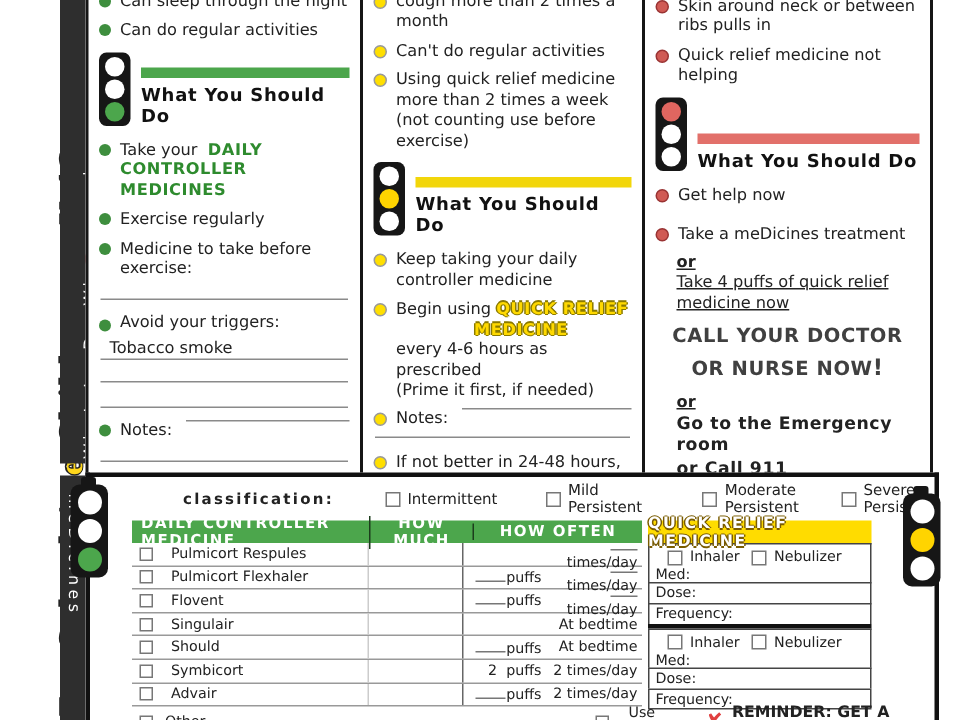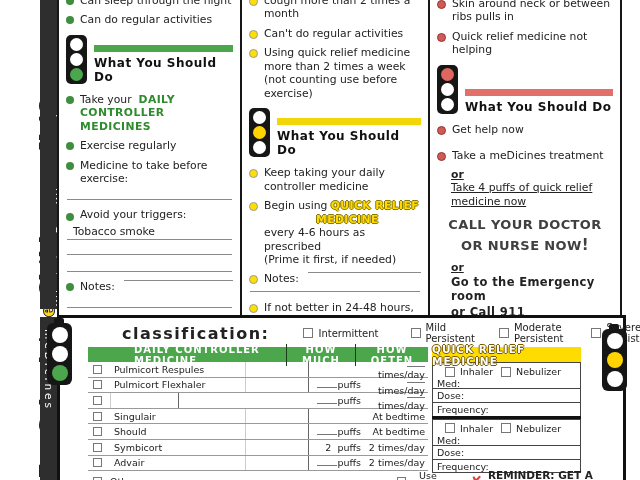--- a/index.html
+++ b/index.html
@@ -59,28 +59,28 @@
   .pf-y{color:#F5D60A;text-shadow:-1px 0 #8a7a00,0 1px #8a7a00,1px 0 #8a7a00,0 -1px #8a7a00;}
   .pf-r{color:#CC3B33;}
   .pf-blank{display:inline-block;width:38px;border-bottom:1.3px solid #888;height:11px;}
   .or-u{font-weight:bold;text-decoration:underline;font-size:10.8px;margin:2px 0 0 14px;}
   .center2{text-align:center;font-size:13px;line-height:1.5;margin:6px 0 2px;}
   .bold-line{font-weight:bold;font-size:11.5px;margin:1px 0 1px 14px;letter-spacing:0.4px;}
   
   #meds{position:absolute;left:57px;top:315px;width:569px;height:165px;border:3px solid #111;
         border-bottom:none;box-sizing:border-box;background:#fff;}
   .cls-row{display:flex;align-items:center;margin:4px 0 3px 62px;font-size:10px;gap:0;}
-  .cls-label{font-weight:bold;letter-spacing:1.5px;font-size:16px;}
+  .cls-label{font-weight:bold;letter-spacing:1.5px;font-size:10px;}
   .cls-item{display:flex;align-items:center;gap:5px;}
   .cb{width:10px;height:10px;border:1.2px solid #777;background:#fff;flex:none;display:inline-block;box-sizing:border-box;}
   .meds-body{display:flex;margin-left:28px;gap:4px;}
   .ctrl-table{width:340px;flex:none;}
   .ctrl-head{display:flex;background:#4CA64C;color:#fff;font-weight:bold;font-size:10px;
              letter-spacing:1px;height:15px;align-items:center;}
-  .ch-name{width:158px;padding-left:6px;box-sizing:border-box;margin-left:40px;}
+  .ch-name{width:158px;padding-left:6px;box-sizing:border-box;}
   .ch-much{width:68px;text-align:center;border-left:1.5px solid #1c3d1c;}
   .ch-often{flex:1;text-align:center;border-left:1.5px solid #1c3d1c;}
   .crow{display:flex;align-items:center;height:14.6px;border-bottom:1px solid #999;font-size:9.5px;}
   .crow .mname{width:140px;padding-left:4px;}
   .crow .cb{margin-left:5px;margin-right:8px;width:9px;height:9px;}
   .cmuch{width:68px;border-left:1px solid #ccc;height:100%;box-sizing:border-box;}
   .coften{flex:1;border-left:1px solid #666;height:100%;display:flex;align-items:center;
           justify-content:flex-end;padding-right:3px;box-sizing:border-box;gap:2px;}
   .camt{width:52px;text-align:right;}
   .cfreq{width:62px;text-align:right;}
@@ -301,21 +301,21 @@
   <div class="cls-row">
     <span class="cls-label">classification:</span>
     <label class="cls-item" style="margin-left:34px;">
       <span class="cb"></span>
         <span>Intermittent</span>
       </label>
     <label class="cls-item" style="margin-left:32px;">
       <span class="cb"></span>
         <span>Mild Persistent</span>
       </label>
-    <label class="cls-item" style="margin-left:24px;">
+    <label class="cls-item" style="margin-left:40px;">
       <span class="cb"></span>
         <span>Moderate Persistent</span>
       </label>
     <label class="cls-item" style="margin-left:28px;">
       <span class="cb"></span>
         <span>Severe Persistent</span>
       </label>
   </div>
 
   <div class="meds-body">
@@ -338,20 +338,21 @@
         <span class="cb"></span>
         <span class="mname">Pulmicort Flexhaler</span>
         <span class="cmuch"></span>
         <span class="coften">
             <span class="camt"><span class="blank w20"></span><span>puffs</span></span>
             <span class="cfreq"><span class="blank w18"></span><span>times/day</span></span>
           </span>
       </div>
       <div class="crow">
         <span class="cb"></span>
+        <span class="mname">Flovent</span>
         <span class="cmuch"></span>
         <span class="coften">
             <span class="camt"><span class="blank w20"></span><span>puffs</span></span>
             <span class="cfreq"><span class="blank w18"></span><span>times/day</span></span>
           </span>
       </div>
       <div class="crow">
         <span class="cb"></span>
         <span class="mname">Singulair</span>
         <span class="cmuch"></span>

